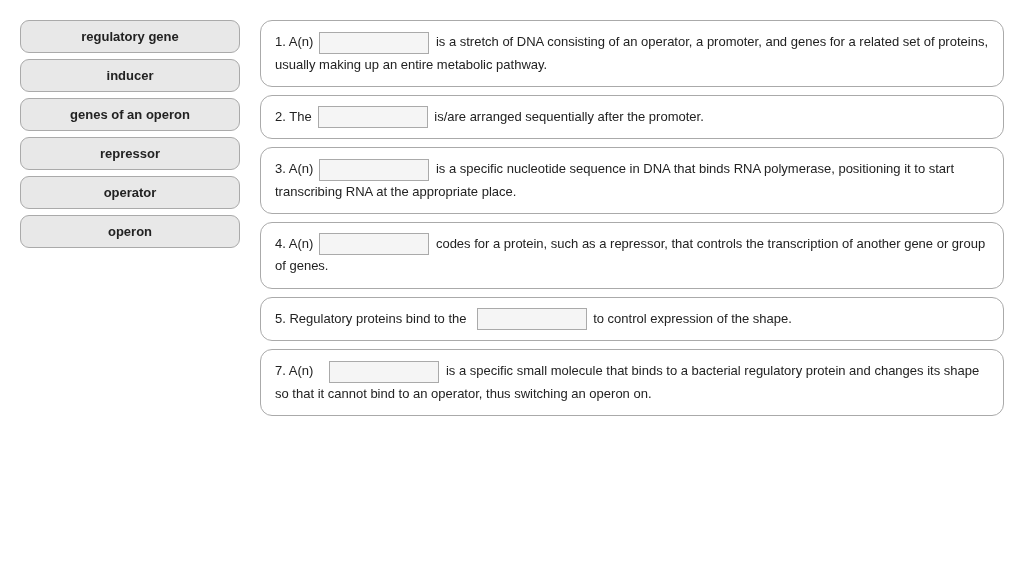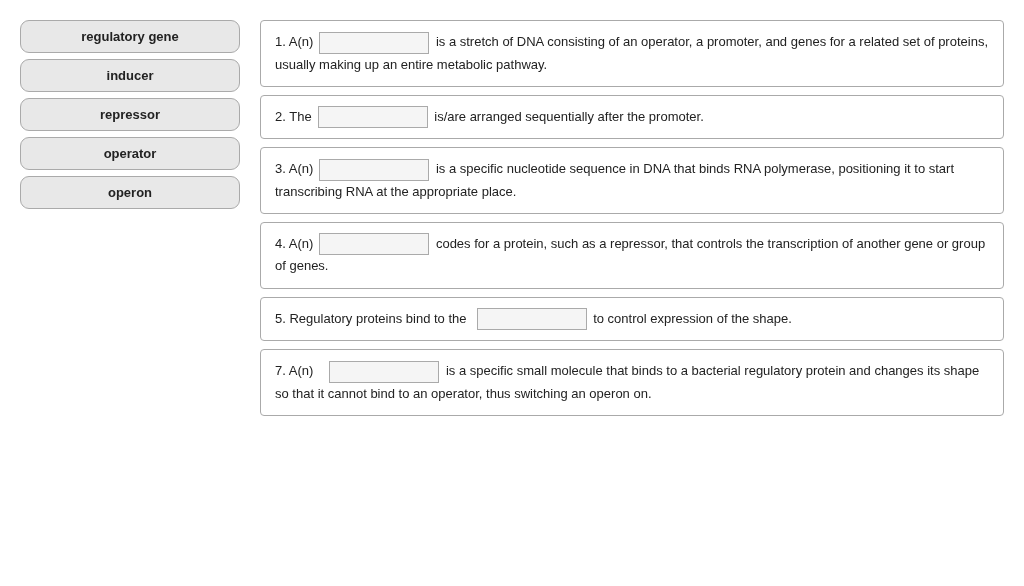--- a/index.html
+++ b/index.html
@@ -40,21 +40,21 @@
       user-select: none;
     }
     .questions-container {
       display: flex;
       flex-direction: column;
       gap: 8px;
       flex: 1;
     }
     .question-box {
       border: 1.5px solid #aaa;
-      border-radius: 4px;
+      border-radius: 12px;
       padding: 10px 14px;
       line-height: 1.7;
     }
     .answer-input {
       display: inline-block;
       border: 1px solid #aaa;
       background: #f5f5f5;
       width: 110px;
       height: 22px;
       vertical-align: middle;
@@ -62,20 +62,21 @@
     }
   </style>
 </head>
 <body>
 
 <div class="main-container">
 
   <div class="word-bank">
       <div class="word-item">regulatory gene</div>
       <div class="word-item">inducer</div>
+      <div class="word-item">genes of an operon</div>
       <div class="word-item">repressor</div>
       <div class="word-item">operator</div>
       <div class="word-item">operon</div>
     </div>
 
   <div class="questions-container">
       <div class="question-box"><span style="margin-right: 3px;">1. A(n)</span><span class="answer-input" style="width: 110px;"></span><span> is a stretch of DNA consisting of an operator, a promoter, and genes for a related set of proteins, usually making up an entire metabolic pathway.</span></div>
       <div class="question-box"><span style="margin-right: 3px;">2. The</span><span class="answer-input" style="width: 110px;"></span><span> is/are arranged sequentially after the promoter.</span></div>
       <div class="question-box"><span style="margin-right: 3px;">3. A(n)</span><span class="answer-input" style="width: 110px;"></span><span> is a specific nucleotide sequence in DNA that binds RNA polymerase, positioning it to start transcribing RNA at the appropriate place.</span></div>
       <div class="question-box"><span style="margin-right: 3px; text-align: center;">4. A(n)</span><span class="answer-input" style="width: 110px;"></span><span> codes for a protein, such as a repressor, that controls the transcription of another gene or group of genes.</span></div>

